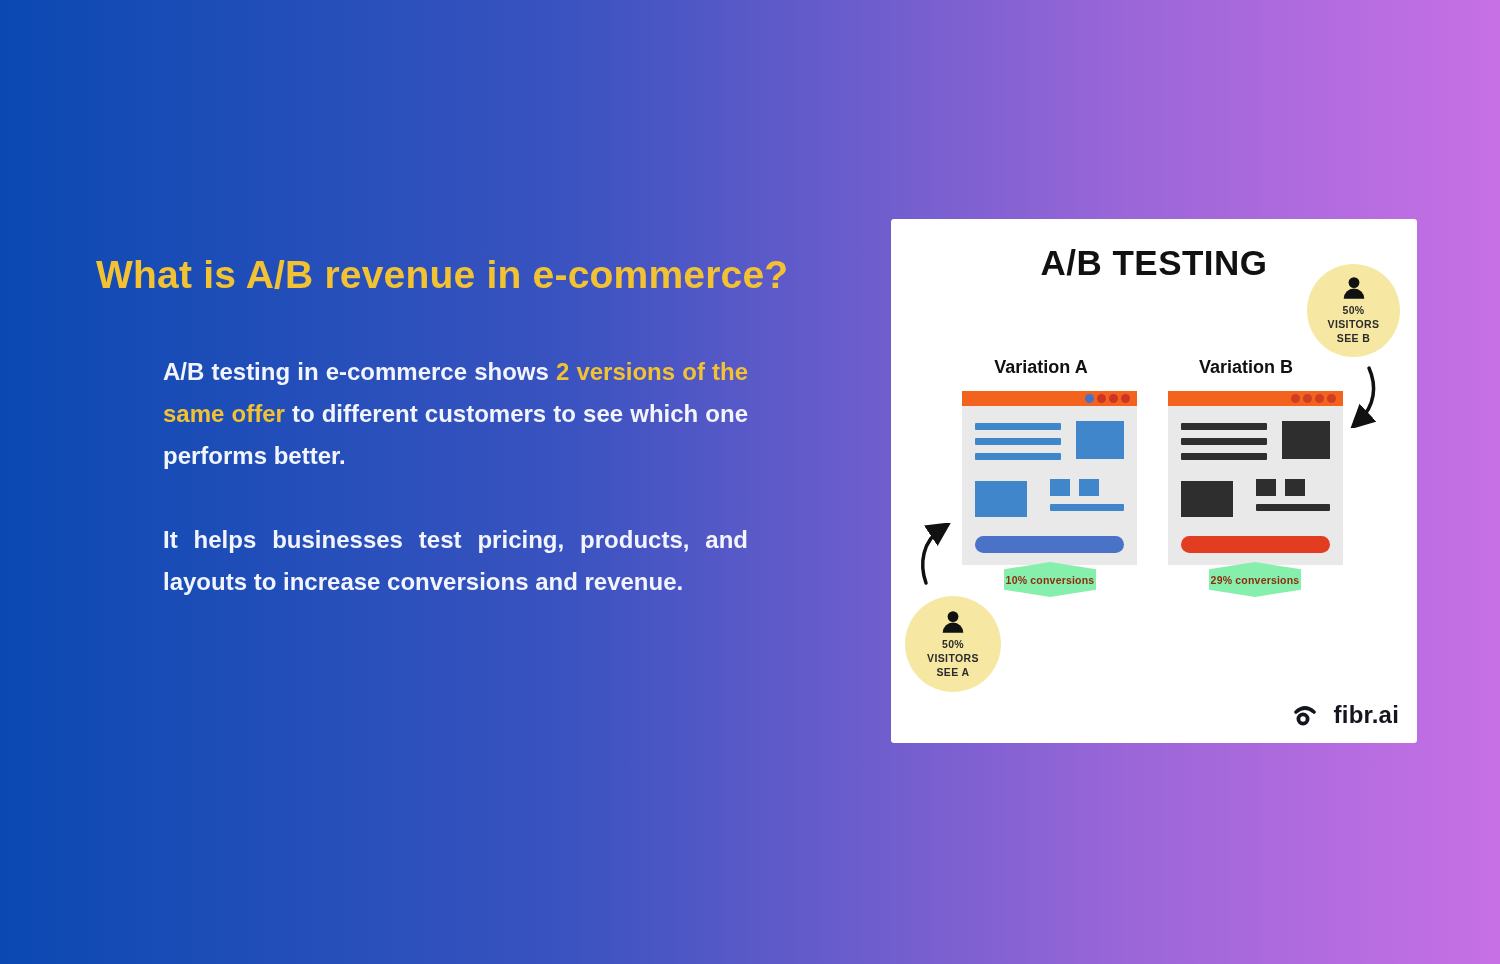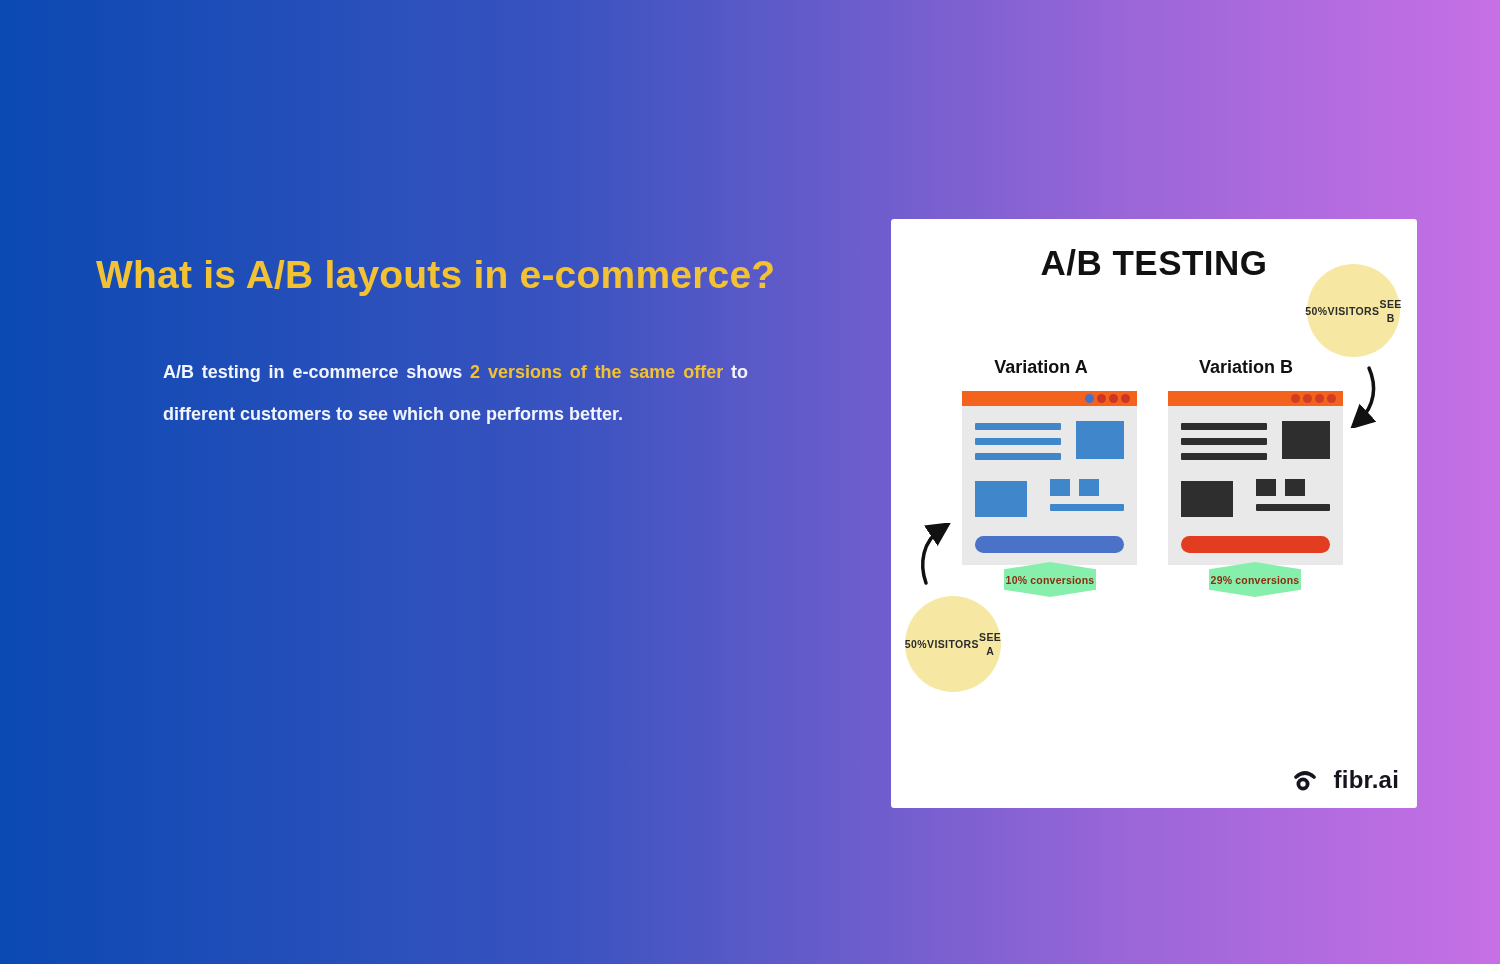--- a/index.html
+++ b/index.html
@@ -25,35 +25,35 @@
     font-weight: 700;
     color: #f2c233;
     letter-spacing: 0.2px;
   }
   .copy {
     position: absolute;
     left: 163px;
     top: 351px;
     width: 585px;
     color: #f2f5fd;
-    font-size: 18px;
+    font-size: 24px;
     font-weight: 700;
     line-height: 42px;
     text-align: justify;
   }
   .copy p + p { margin-top: 42px; }
   .copy .hl { color: #f2c233; }
 
   
   .card {
     position: absolute;
     left: 891px;
     top: 219px;
     width: 526px;
-    height: 589px;
+    height: 524px;
     background: #ffffff;
     border-radius: 3px;
   }
   .card-title {
     position: absolute;
     top: 24px;
     left: 0;
     width: 100%;
     text-align: center;
     font-size: 35px;
@@ -61,21 +61,21 @@
     letter-spacing: 0.5px;
     color: #111111;
   }
 
   
   .visitor {
     position: absolute;
     border-radius: 50%;
     background: #f6e8a3;
     display: flex;
-    flex-direction: row;
+    flex-direction: column;
     align-items: center;
     justify-content: center;
     text-align: center;
   }
   .visitor-b { left: 416px; top: 45px; width: 93px; height: 93px; }
   .visitor-a { left: 14px; top: 377px; width: 96px; height: 96px; }
   .visitor .person { margin-bottom: 3px; }
   .visitor .vline {
     font-size: 10.5px;
     font-weight: 600;
@@ -183,24 +183,25 @@
     font-weight: 700;
     color: #15151f;
     letter-spacing: 0.2px;
   }
 </style>
 </head>
 <body>
 
 <div class="stage">
 
-  <h1 class="headline">What is A/B layouts in e-commerce?</h1>
+  <h1 class="headline">What is A/B revenue in e-commerce?</h1>
 
   <div class="copy">
     <p><span>A/B testing in e-commerce shows </span><span class="hl">2 versions of the same offer</span><span> to different customers to see which one performs better.</span></p>
+    <p>It helps businesses test pricing, products, and layouts to increase conversions and revenue.</p>
   </div>
 
   <div class="card">
 
     <div class="card-title">A/B TESTING</div>
 
     <div class="visitor visitor-b">
       <svg class="person" width="26" height="24" viewBox="0 0 24 22">
         <circle cx="12" cy="6" r="5" fill="#111"></circle>
         <path d="M2.5,21 a9.5,9.5 0 0 1 19,0 z" fill="#111"></path>

